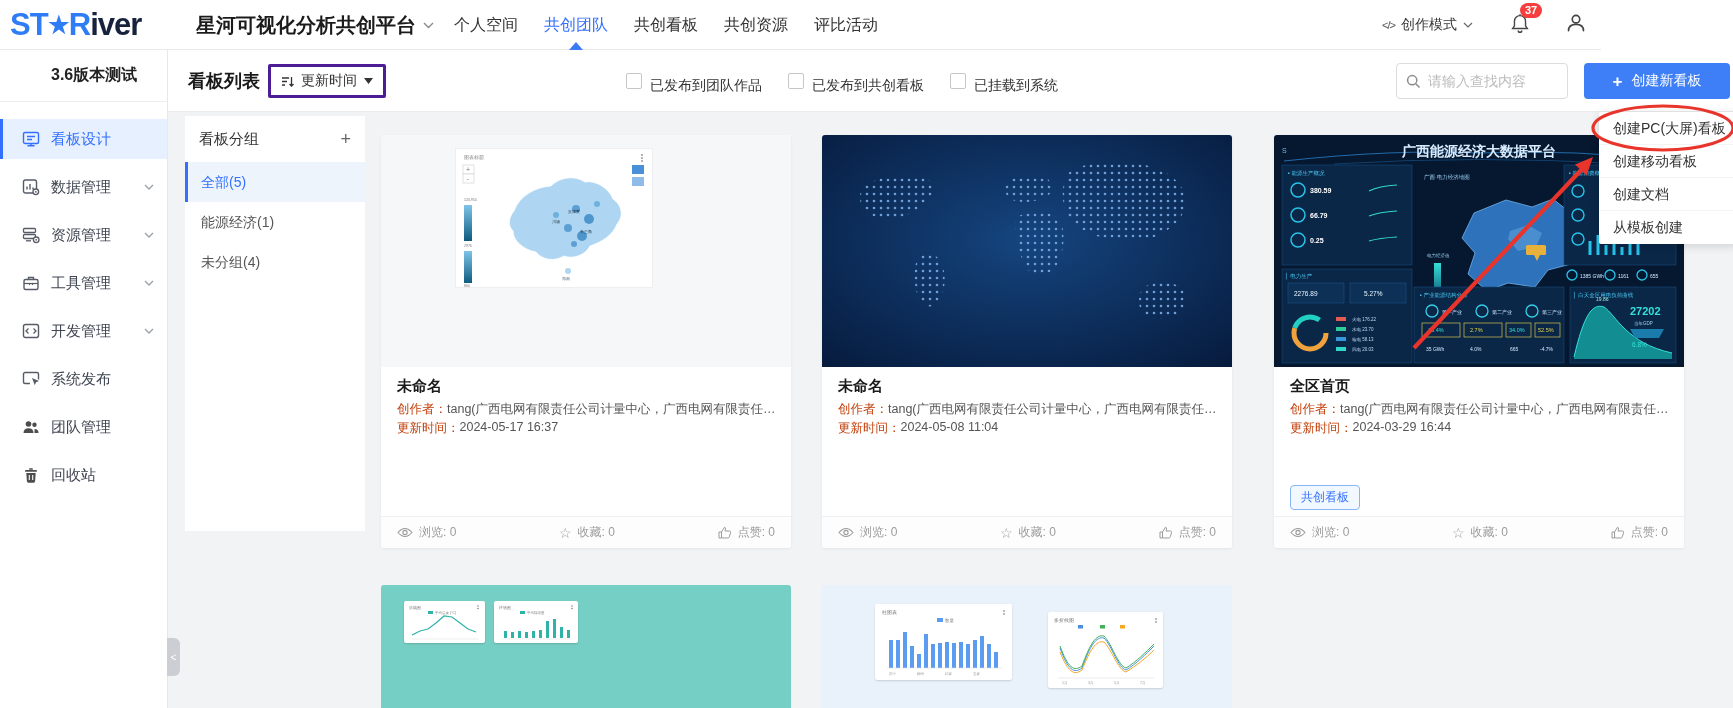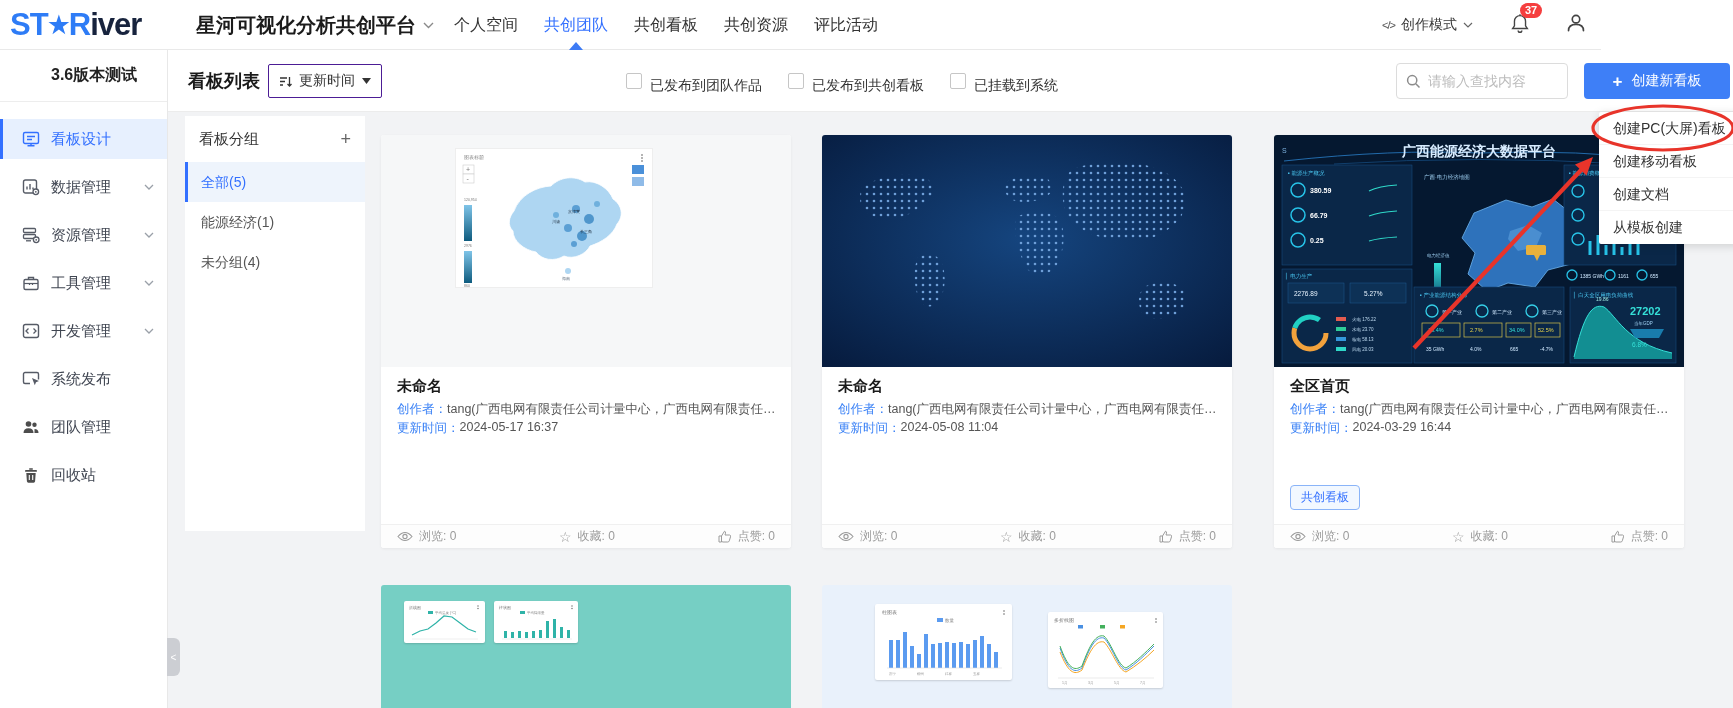--- a/index.html
+++ b/index.html
@@ -38,21 +38,21 @@
   .menu-item.active { background:#e7f0fe; color:#3370ff; }
   .menu-item.active::before { content:""; position:absolute; left:0; top:0; bottom:0; width:3px; background:#3370ff; }
   .menu-item.active .mi-icon { color:#3370ff; }
   .menu-item.dark-ico .mi-icon { color:#4d4d4d; }
   .collapse-tab { position:absolute; left:167px; top:638px; width:13px; height:38px; background:#ccced3; border-radius:0 6px 6px 0; color:#fff; font-size:10px; display:flex; align-items:center; justify-content:center; z-index:6; cursor:pointer; }
 
   
   .main { position:absolute; left:168px; top:50px; width:1565px; height:658px; background:#f2f3f5; }
   .toolbar { position:absolute; left:0; top:0; width:1565px; height:62px; background:#fff; border-bottom:1px solid #ececec; }
   .tb-title { position:absolute; left:20px; top:0; height:62px; line-height:62px; font-size:18px; font-weight:bold; color:#1a1a1a; }
-  .sort-box { position:absolute; left:100px; top:14px; height:34px; min-width:104px; border:1px solid #4c1d95; border-radius:2px; background:#fff; display:flex; align-items:center; padding:0 10px; gap:7px; cursor:pointer; }
+  .sort-box { position:absolute; left:100px; top:14px; height:34px; min-width:104px; border:3px solid #4c1d95; border-radius:2px; background:#fff; display:flex; align-items:center; padding:0 10px; gap:7px; cursor:pointer; }
   .sort-label { font-size:14px; color:#333; }
   .filters { position:absolute; left:458px; top:0; height:62px; display:flex; align-items:center; gap:26px; }
   .filter { display:flex; align-items:center; gap:8px; cursor:pointer; }
   .cb { width:16px; height:16px; border:1px solid #c6c6c6; border-radius:2px; background:#fff; }
   .filter-label { font-size:14px; color:#333; white-space:nowrap;margin-top:10px; }
   .search-box { position:absolute; left:1228px; top:13px; width:172px; height:36px; border:1px solid #dcdcdc; border-radius:4px; background:#fff; display:flex; align-items:center; padding:3px 9px; gap:7px; }
   .search-box input { border:none; outline:none; width:120px; font-size:14px; color:#333; font-family:inherit; }
   .search-box input::placeholder { color:#bcbcbc; }
   .create-btn { position:absolute; left:1416px; top:13px; width:146px; height:36px; background:#3e7ff7; border-radius:4px; color:#fff; font-size:14px; display:flex; align-items:center; justify-content:center; gap:9px; cursor:pointer; border:none; font-family:inherit; }
   .create-btn .plus { font-size:17px; font-weight:bold; line-height:1; }
@@ -66,26 +66,26 @@
   .group-item.active { background:#eef4fc; color:#3370ff; }
   .group-item.active::before { content:""; position:absolute; left:0; top:0; bottom:0; width:3px; background:#3370ff; }
 
   
   .card { position:absolute; width:410px; height:413px; background:#fff; border-radius:3px; box-shadow:0 1px 3px rgba(0,0,0,.06); overflow:hidden; cursor:pointer; }
   .card .thumb { position:relative; width:410px; height:232px; overflow:hidden; }
   .thumb-plain { background:#f6f7f8; }
   .map-panel { position:absolute; left:74px; top:13px; width:198px; height:140px; background:#fff; border:1px solid #eee; }
   .card-title { position:absolute; left:16px; top:242px; font-size:15px; font-weight:bold; color:#1a1a1a; }
   .meta-row { position:absolute; left:16px; right:12px; display:flex; font-size:12.5px; white-space:nowrap; overflow:hidden; }
-  .meta-row .m-label { color:#3b82f6; flex:none; }
+  .meta-row .m-label { color:#c2410c; flex:none; }
   .meta-row .m-val { color:#555; overflow:hidden; text-overflow:ellipsis; }
   .meta-creator { top:266px; }
   .meta-updated { top:285px; }
   .card-badge { position:absolute; left:16px; top:350px; border:1px solid #8ab4f8; background:#f2f8ff; color:#3370ff; font-size:12px; padding:3px 10px; border-radius:4px; }
-  .card-foot { position:absolute; left:0; right:0; bottom:0; height:24px; border-top:1px solid #f0f0f0; background:#fdfdfd; display:flex; align-items:center; justify-content:space-between; padding:0 16px; }
+  .card-foot { position:absolute; left:0; right:0; bottom:0; height:32px; border-top:1px solid #f0f0f0; background:#fdfdfd; display:flex; align-items:center; justify-content:space-between; padding:0 16px; }
   .stat { display:flex; align-items:center; gap:6px; font-size:12px; color:#9b9b9b; cursor:pointer; }
   .stat .star-g { font-size:14px; line-height:1; }
   .card-partial { position:absolute; width:410px; height:200px; border-radius:3px; overflow:hidden; cursor:pointer; }
   .mini-panel { position:absolute; background:#fff; border-radius:2px; box-shadow:0 1px 2px rgba(0,0,0,.15); }
 
   
   .create-menu { position:absolute; left:1599px; top:112px; width:140px; background:#fff; box-shadow:0 2px 10px rgba(0,0,0,.15); border-radius:2px; z-index:10; }
   .cm-item { height:33px; line-height:33px; padding-left:14px; font-size:14px; color:#333; cursor:pointer; border-bottom:1px solid #f4f4f4; white-space:nowrap; }
   .cm-item:last-child { border-bottom:none; }
   .annot { position:absolute; inset:0; z-index:20; pointer-events:none; }

